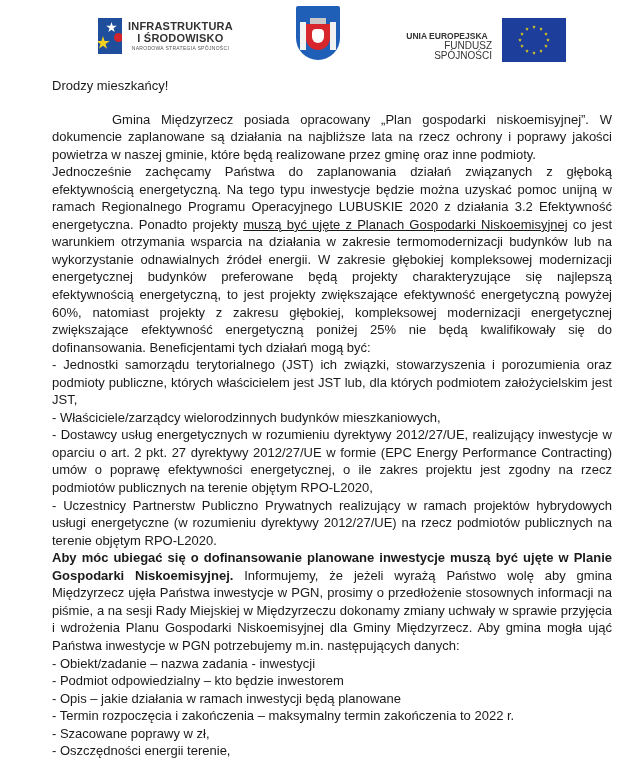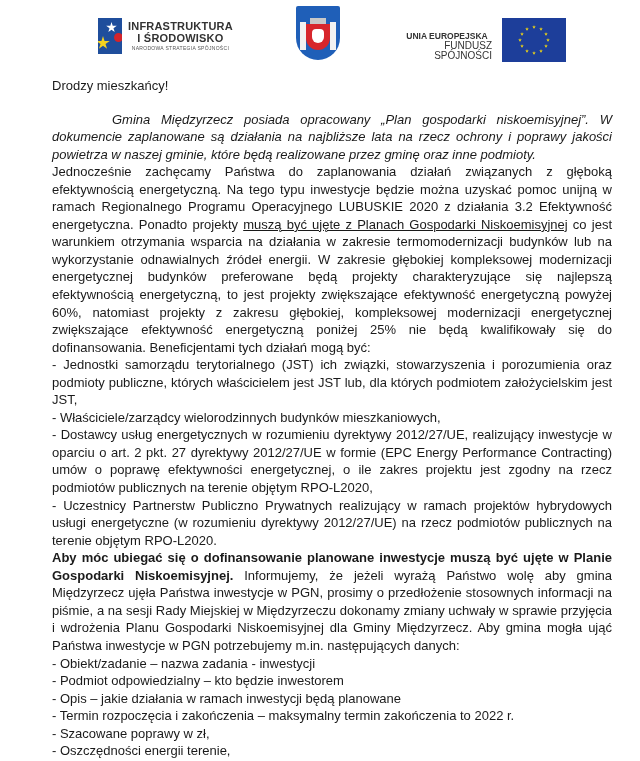--- a/index.html
+++ b/index.html
@@ -28,21 +28,21 @@
   .ue-text { position:absolute; left:0; top:17px; text-align:right; width:90px; }
   .ue-t1 { font-weight:bold; font-size:8.5px; line-height:10px; color:#333;text-align:center; }
   .ue-t2 { font-size:10px; line-height:10px; color:#333; }
   .eu-flag { position:absolute; left:100px; top:4px; width:64px; height:44px; background:#1d3e9a; }
   .eu-star { position:absolute; width:4px; height:4px; background:#f5d90f;
      clip-path: polygon(50% 0%,61% 35%,98% 35%,68% 57%,79% 91%,50% 70%,21% 91%,32% 57%,2% 35%,39% 35%); }
 
   .doc { position:absolute; left:52px; top:77px; width:560px; font-size:13px; line-height:17.55px; }
   .doc p { margin:0; text-align:justify; }
   .greet { margin-bottom:16px !important; }
-  .indent { text-indent:60px;font-style:italic; }
+  .indent { text-indent:60px; }
   .u { text-decoration:underline; }
   .b { font-weight:bold; }
   .li { text-align:left !important; }
 </style>
 </head>
 <body>
 
 <div class="header">
   <div class="logo-is">
     <div class="is-flag">

